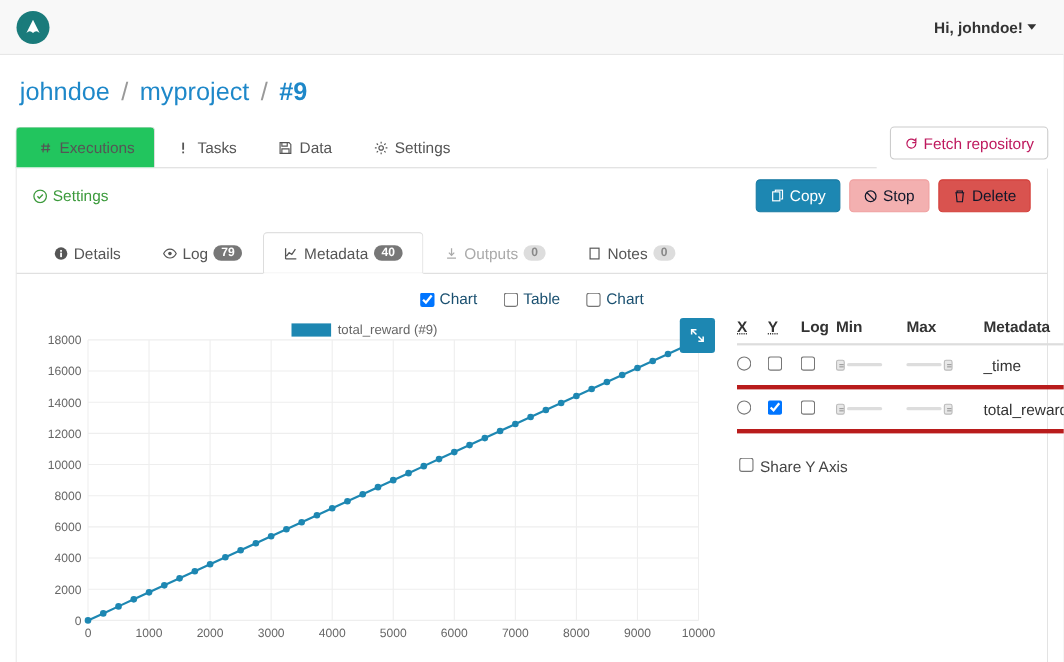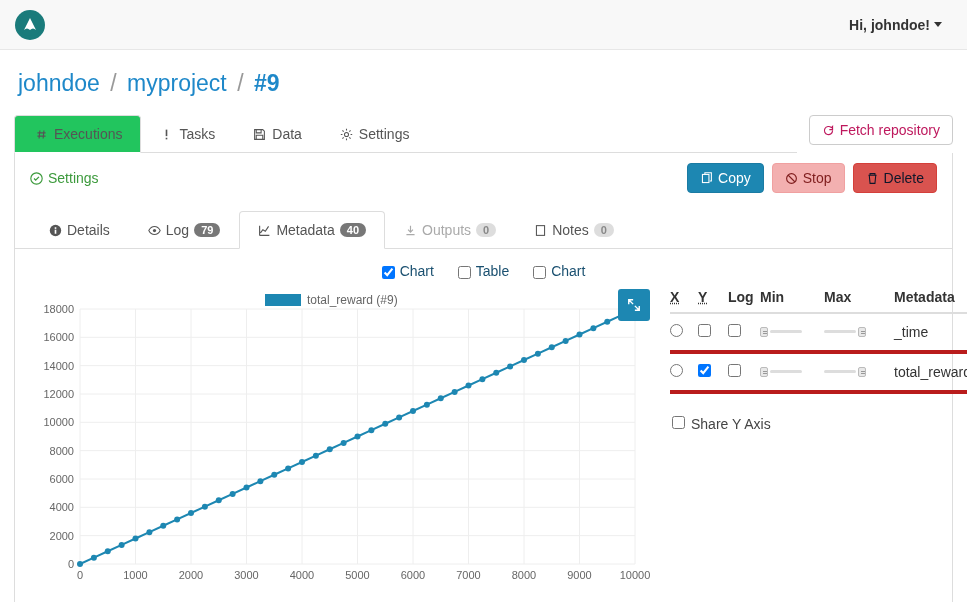--- a/index.html
+++ b/index.html
@@ -85,21 +85,21 @@
       border: 1px solid;
       cursor: pointer;
       font-size: 14px;
       display: inline-flex;
       align-items: center;
       gap: 5px;
     }
     .btn-default { background: #fff; border-color: #ccc; color: #be185d; }
     .btn-info { background: #1d87b2; border-color: #1a7ba3; color: #fff; }
     .btn-danger { background: #d9534f; border-color: #d43f3a; color: #0f172a; }
-    .btn-stop { background: #f3b0b0; border-color: #f0a0a0; color: #7f1d1d; }
+    .btn-stop { background: #f3b0b0; border-color: #f0a0a0; color: #0f172a; }
 
     .panel {
       border: 1px solid #ddd;
       border-top: none;
       border-radius: 0 0 4px 4px;
     }
     .panel-header {
       display: flex;
       justify-content: space-between;
       align-items: center;

